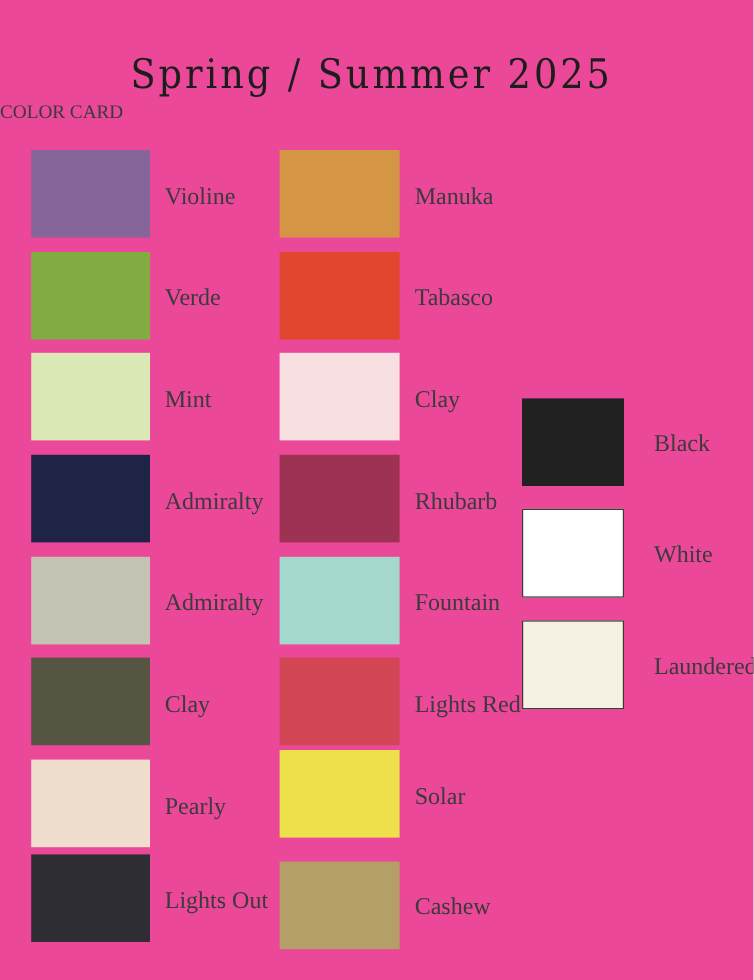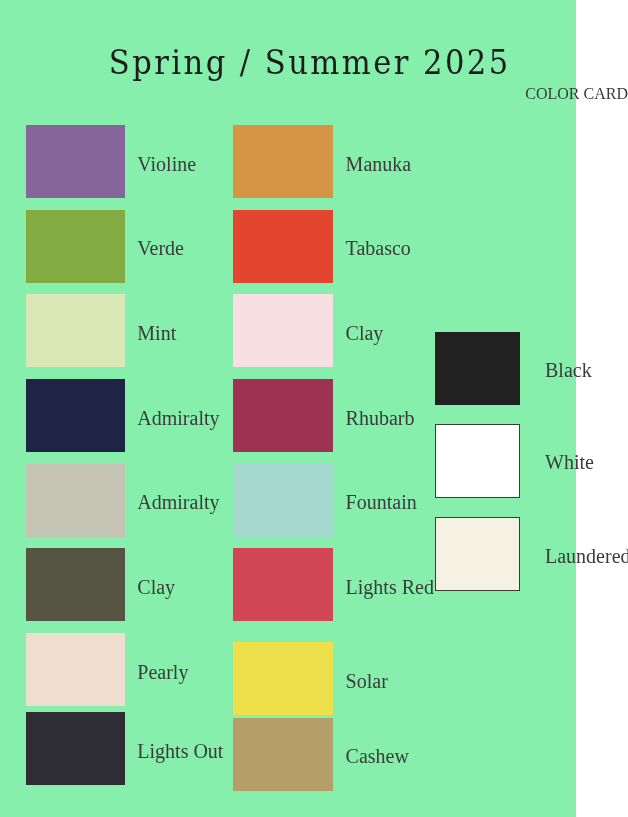--- a/index.html
+++ b/index.html
@@ -10,38 +10,38 @@
   }
   html, body { margin:0; padding:0; }
   body {
     width:628px; height:817px;
     background:#ffffff;
     font-family:"Liberation Serif", serif;
     color:#2b2b2b;
     overflow:hidden;
   }
   .page {
-    position:relative; width:576px; height:817px; background:#86efac;
+    position:relative; width:628px; height:817px; background:#ec4899;
     
     filter:opacity(1);
   }
 
   
   .title {
     position:absolute; left:-4.3px; top:45.2px; width:628px;
     text-align:center;
     font-family:"DejaVu Serif", serif;
     font-stretch:condensed;
     font-size:34px; letter-spacing:2.45px;
     color:#1d1d1d; line-height:1;
     white-space:nowrap;
   }
   .subtitle {
     position:absolute; left:0; top:86px; width:628px;
-    text-align:right;
+    text-align:left;
     font-family:"Liberation Serif", serif;
     font-size:16px; line-height:1;
     color:#3a3a3a;
     white-space:nowrap;
   }
 
   
   .grid { position:absolute; left:0; top:0; width:628px; height:817px; }
   .column { position:absolute; top:0; }
   .column.c1 { left:0; }
@@ -141,21 +141,21 @@
         <div class="chip-label">Rhubarb</div>
       </div>
       <div class="swatch-row" style="top:463.6px">
         <div class="chip" style="background: rgb(164, 216, 204);"></div>
         <div class="chip-label">Fountain</div>
       </div>
       <div class="swatch-row" style="top:548.2px">
         <div class="chip" style="background: rgb(209, 69, 84);"></div>
         <div class="chip-label">Lights Red</div>
       </div>
-      <div class="swatch-row" style="top:642px">
+      <div class="swatch-row" style="top:625px">
         <div class="chip" style="background: rgb(237, 224, 74);"></div>
         <div class="chip-label">Solar</div>
       </div>
       <div class="swatch-row" style="top:717.5px">
         <div class="chip" style="background: rgb(181, 159, 104);"></div>
         <div class="chip-label">Cashew</div>
       </div>
     </div>
 
     <div class="column c3">

